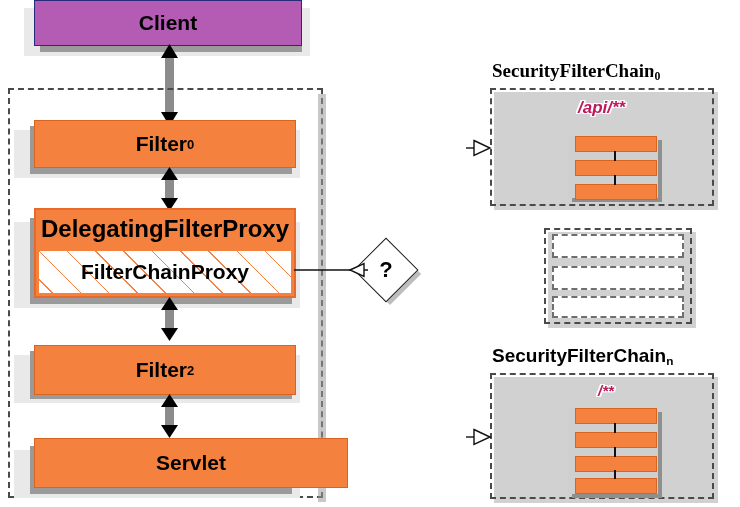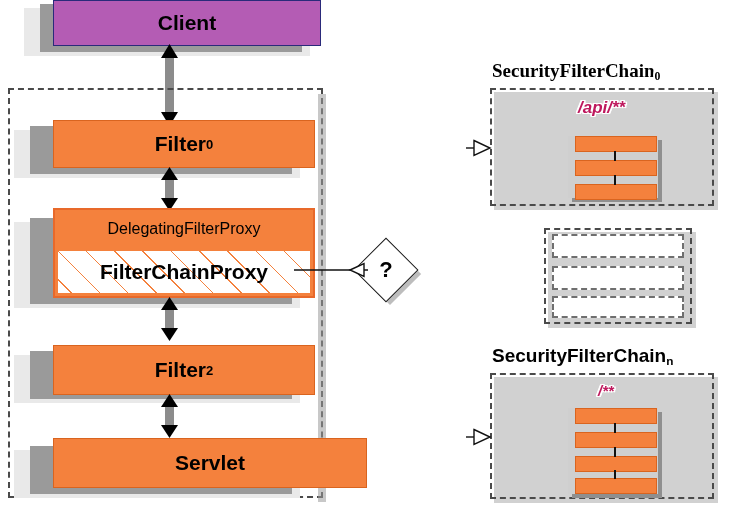--- a/index.html
+++ b/index.html
@@ -12,21 +12,21 @@
   .node{position:absolute;box-sizing:border-box;}
 
   
   .shadow2,.shadow1{position:absolute;box-sizing:border-box;}
   .shadow2{background:#e9e9e9;}
   .shadow1{background:#9a9a9a;}
 
   
   .box{position:absolute;box-sizing:border-box;display:flex;
        align-items:center;justify-content:center;
-       font-weight:bold;color:#000;margin-left:19px;}
+       font-weight:bold;color:#000;}
   .box-purple{background:#b45cb4;border:1.5px solid #2a2a7a;font-size:21px;}
   .box-orange{background:#f4813d;border:1.5px solid #d9641f;font-size:21px;}
   .box-orange-head{background:#f4813d;border:2px solid #e8692a;font-size:20px;
                    align-items:center;justify-content:center;}
 
   
   .box-hatch{background:
        repeating-linear-gradient(45deg,
          #ffffff 0px,#ffffff 9px,
          #f4813d 9px,#f4813d 10.2px,
@@ -117,21 +117,21 @@
       <polygon points="9.5,0 1,13 18,13" fill="#000"></polygon>
       <polygon points="9.5,44 1,31 18,31" fill="#000"></polygon>
     </svg>
   </div>
 
   <div class="node">
     <div class="shadow2" style="left:14px;top:222px;width:286px;height:86px;"></div>
     <div class="shadow1" style="left:30px;top:218px;width:262px;height:86px;"></div>
     <div class="box box-orange-head" style="left:34px;top:208px;width:262px;height:90px;
          display:block;padding:0;">
-      <div style="height:38px;display:flex;align-items:center;justify-content:center;font-size:16px;font-weight:normal;">DelegatingFilterProxy</div>
+      <div style="height:38px;display:flex;align-items:center;justify-content:center;font-size:24px;font-weight:bold;">DelegatingFilterProxy</div>
       <div class="box box-hatch" style="position:relative;left:0;top:0;width:258px;height:48px;margin:0 auto;">
         <span>FilterChainProxy</span>
       </div>
     </div>
   </div>
 
   <div class="conn" style="left:160px;top:297px;">
     <svg width="20" height="44" viewBox="0 0 20 44">
       <rect x="5" y="8" width="9" height="28" fill="#8c8c8c"></rect>
       <polygon points="9.5,0 1,13 18,13" fill="#000"></polygon>

